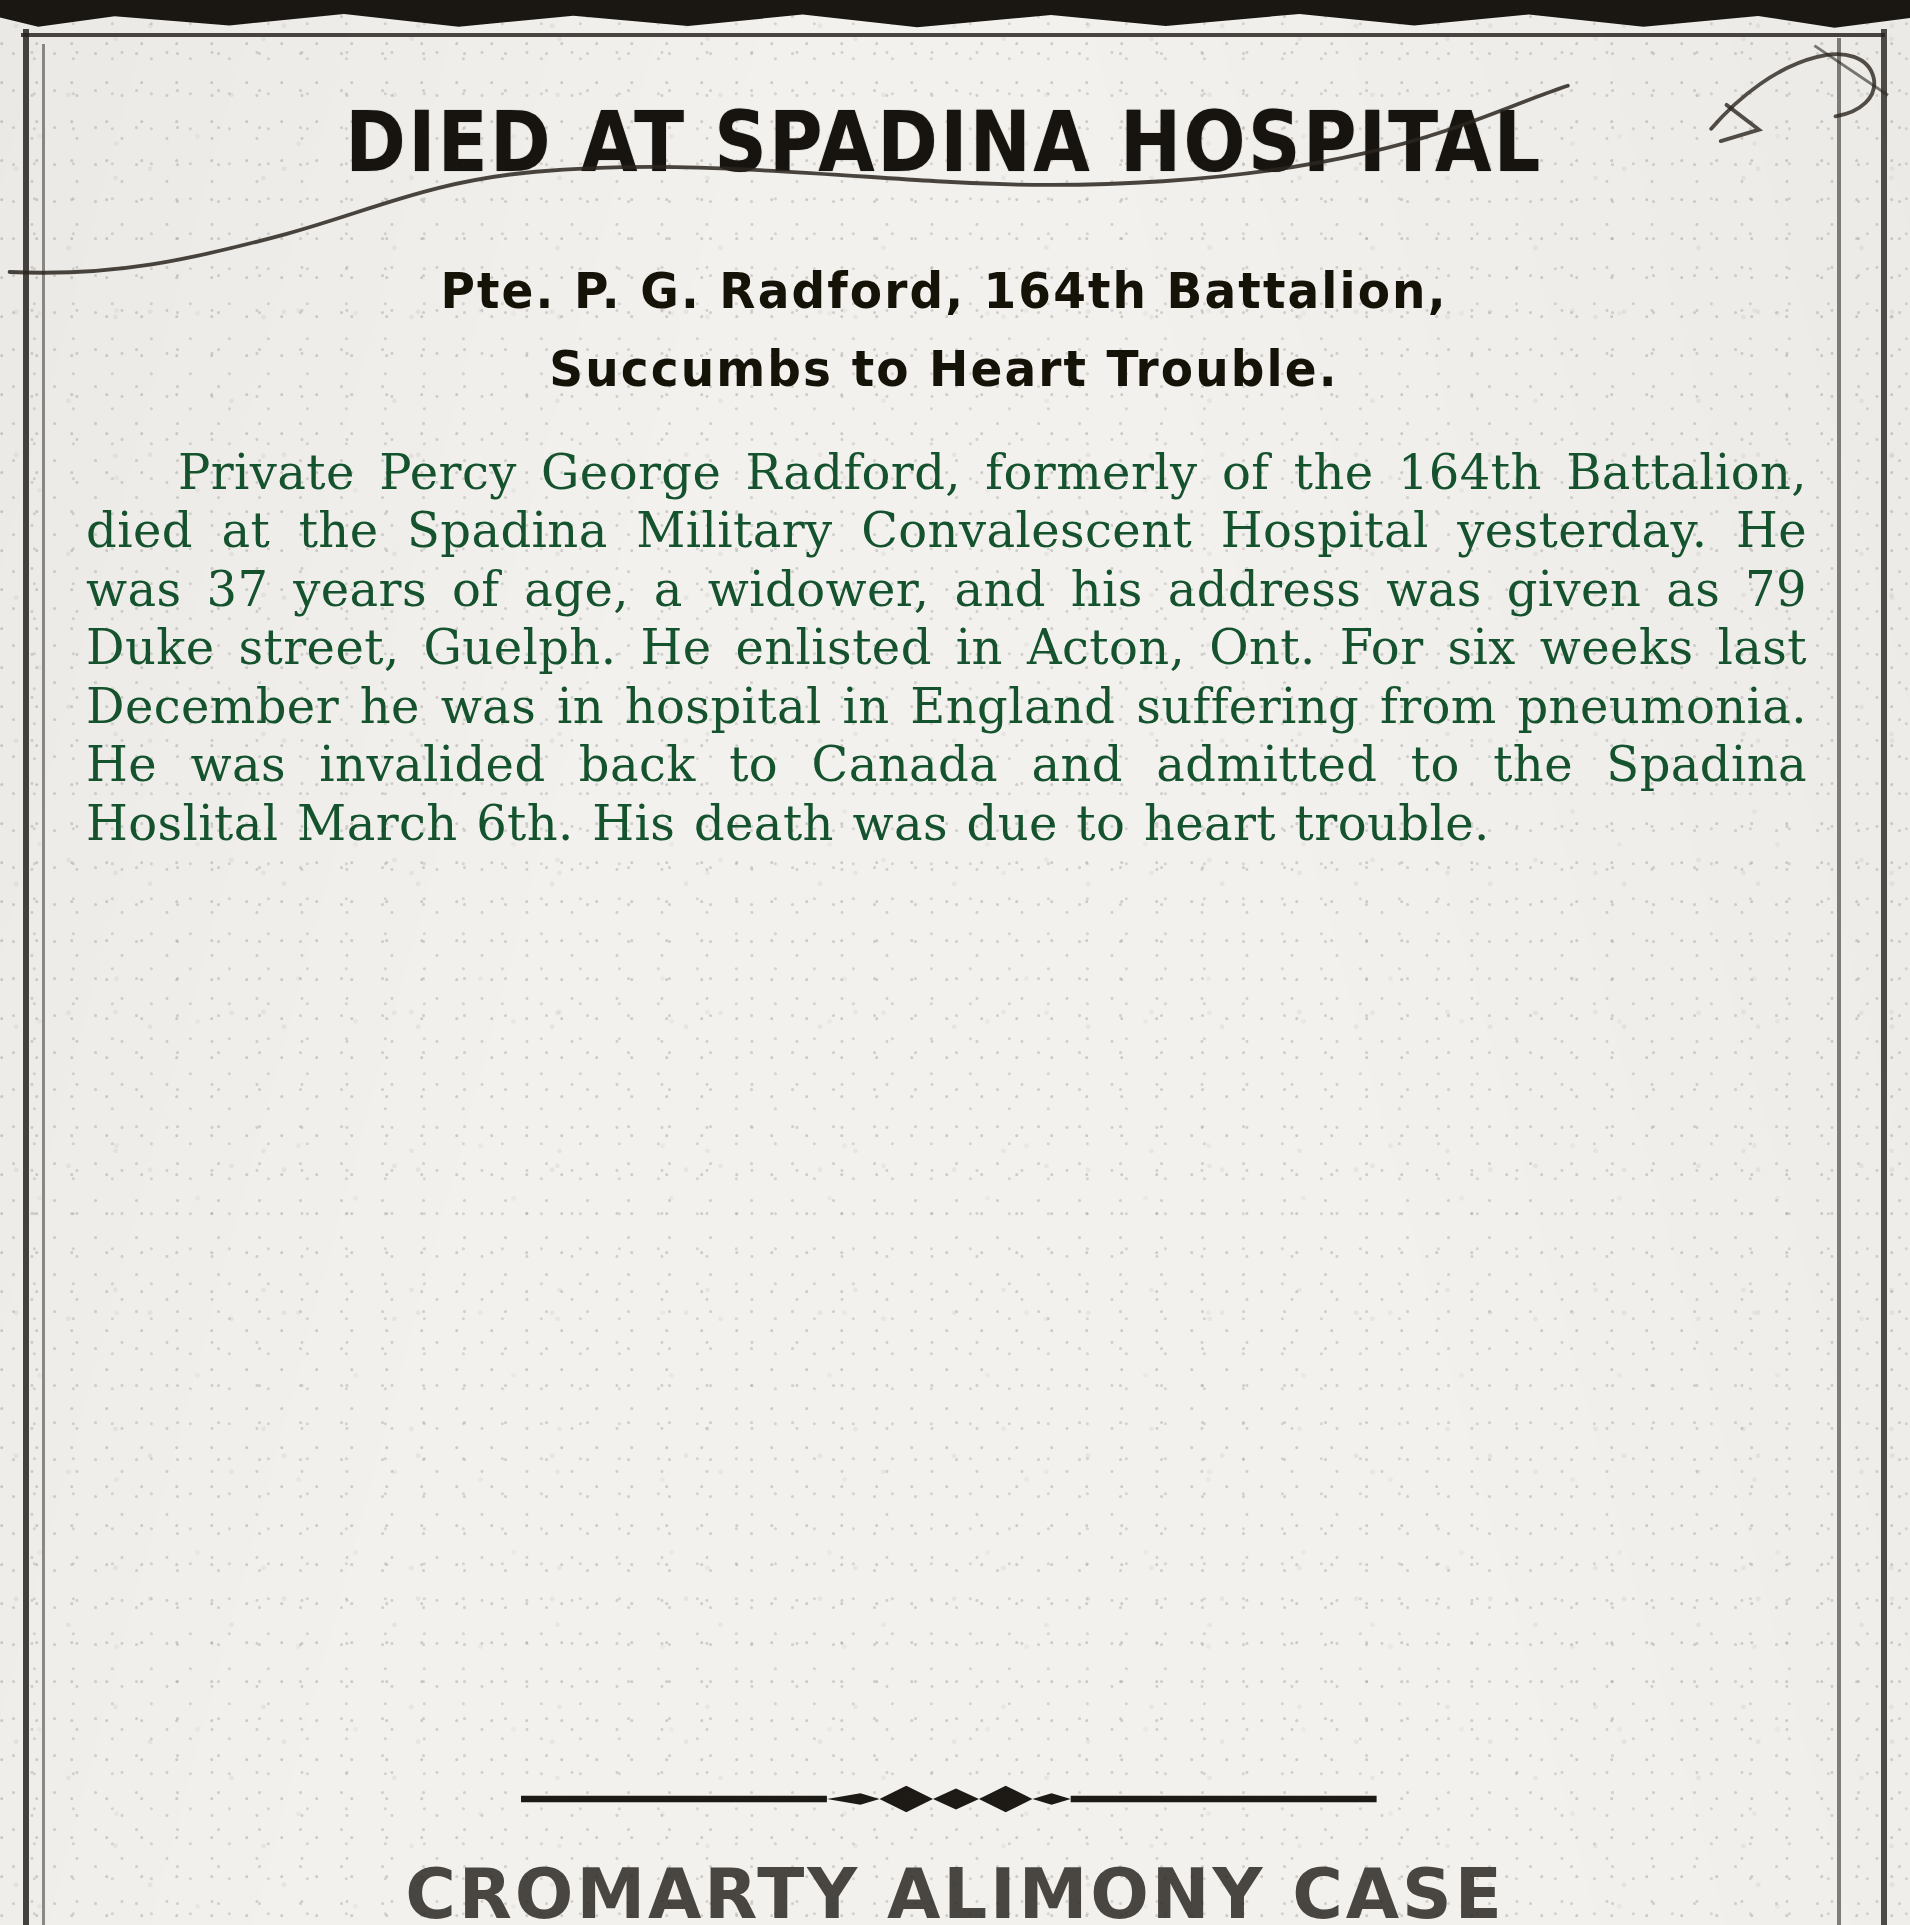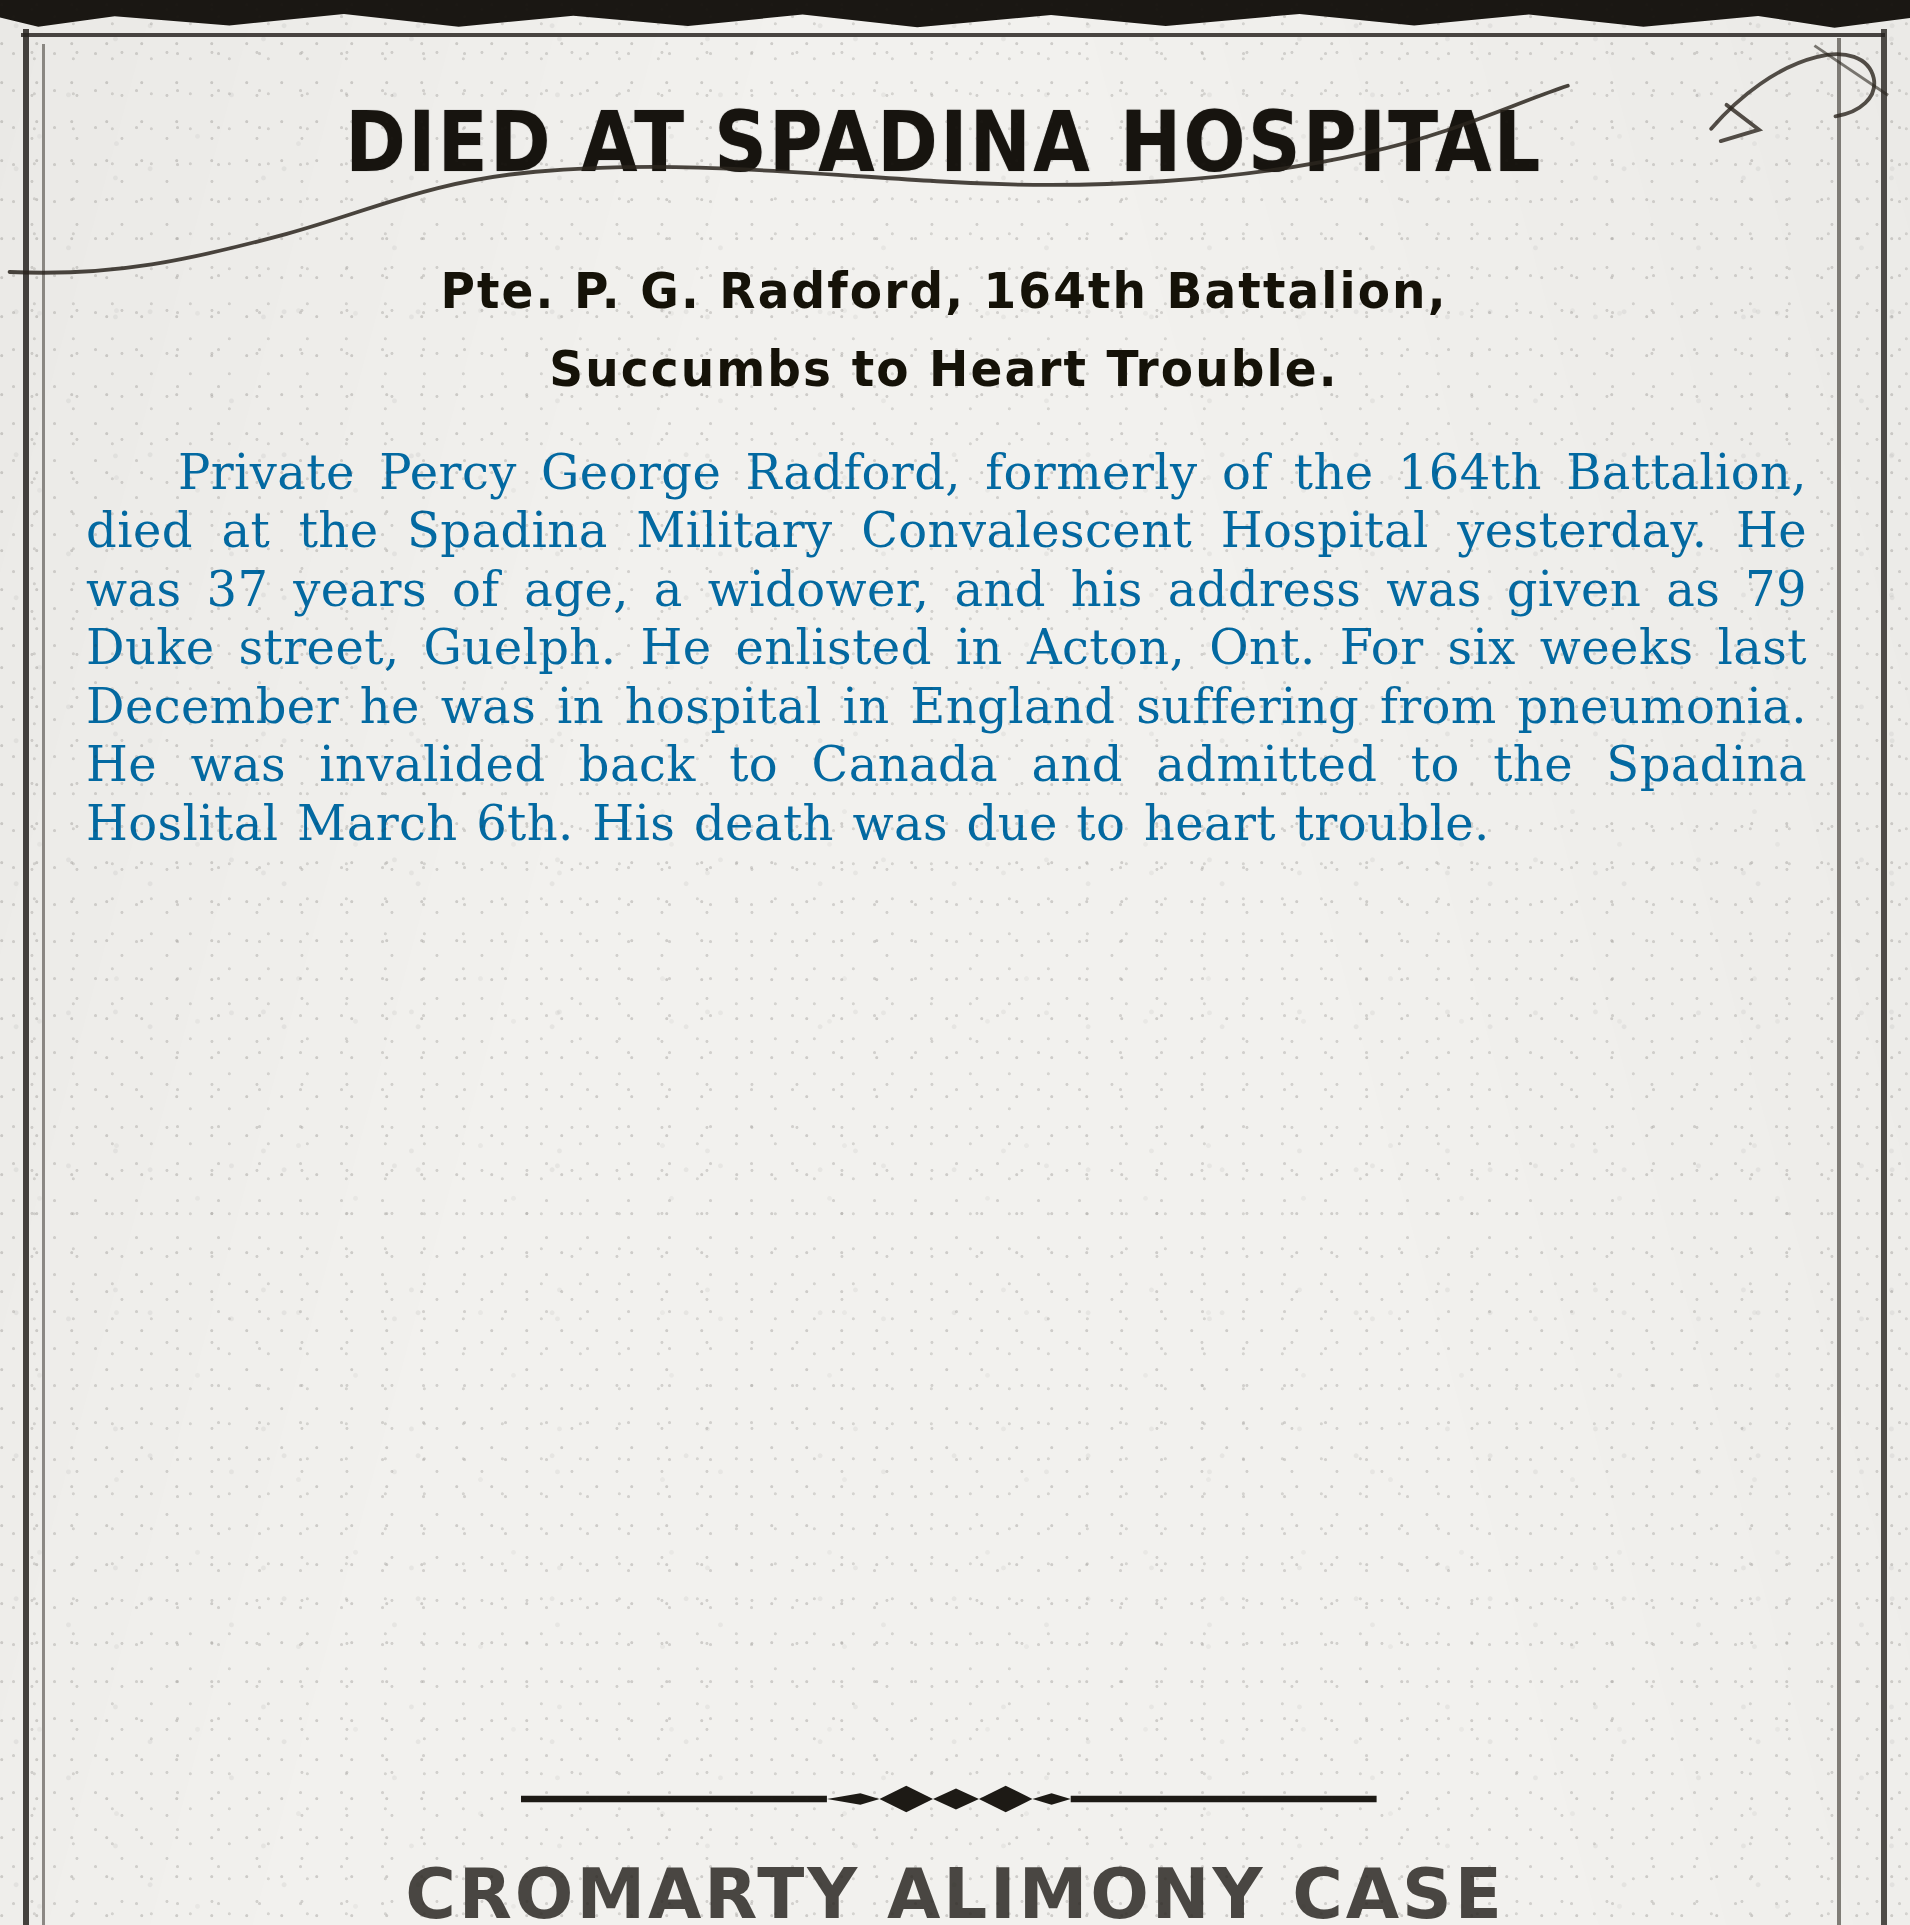--- a/index.html
+++ b/index.html
@@ -115,21 +115,21 @@
     line-height: 1.55;
     margin: 75px 40px 0 40px;
     transform: scaleY(1.06);
     transform-origin: center top;
   }
 
   .body-text {
     font-family: "DejaVu Serif", serif;
     font-size: 48px;
     line-height: 1.22;
-    color: #0369a1;
+    color: #14532d;
     text-align: justify;
     text-justify: inter-word;
     margin: 44px 24px 0 29px;
     letter-spacing: 0.4px;
     word-spacing: 2.9px;
   }
   .body-text .indent { display: inline-block; width: 92px; }
 
   
   .squiggle {

